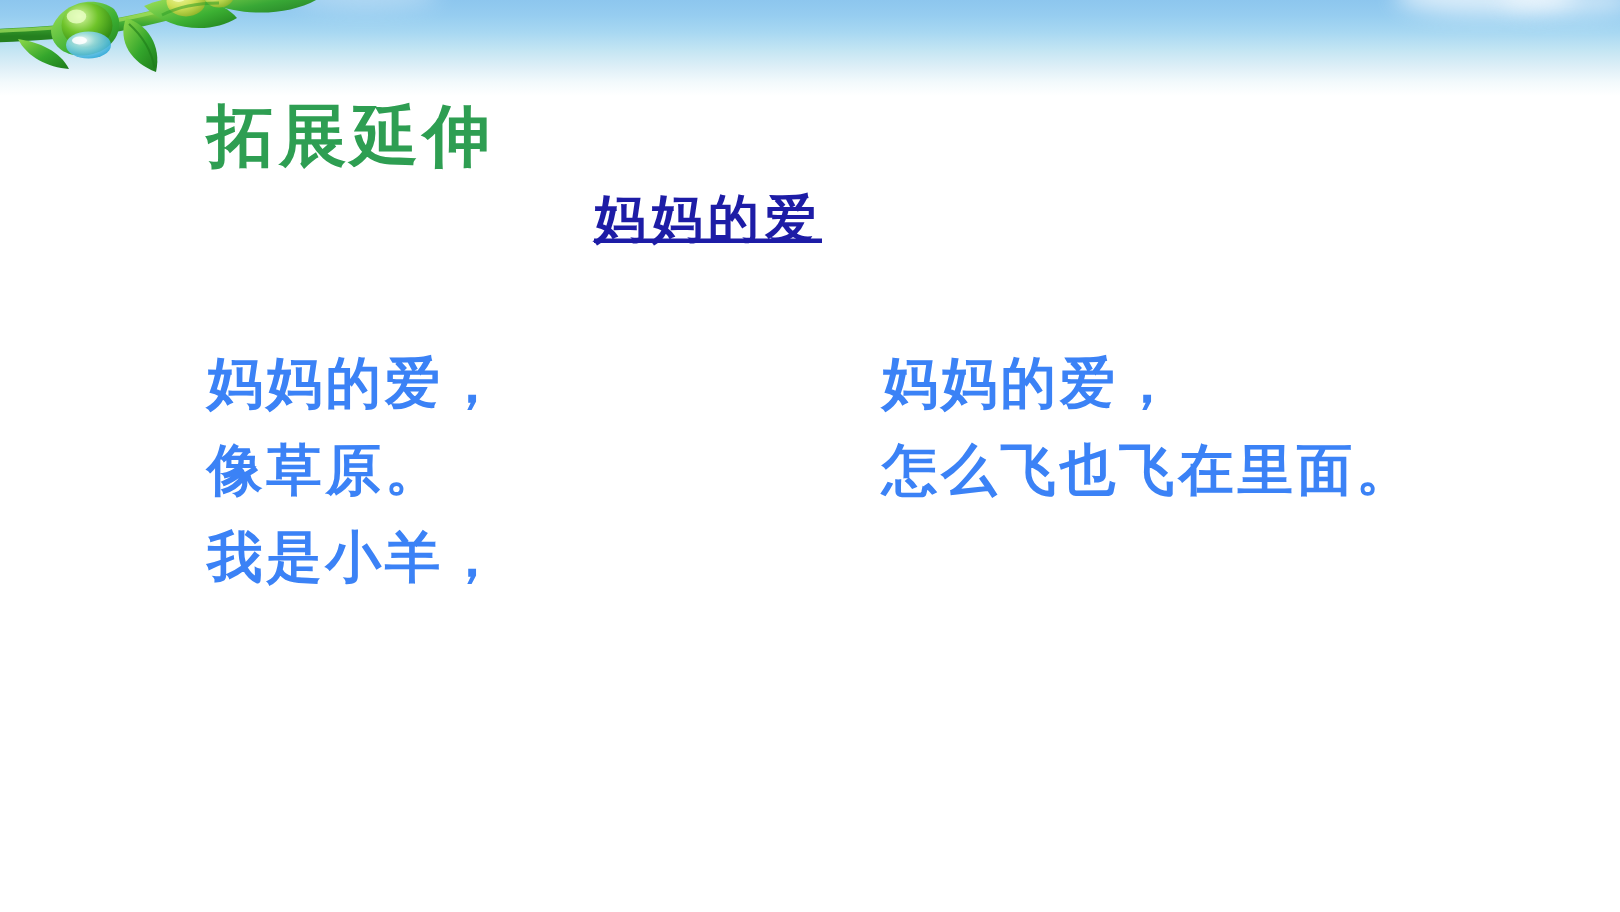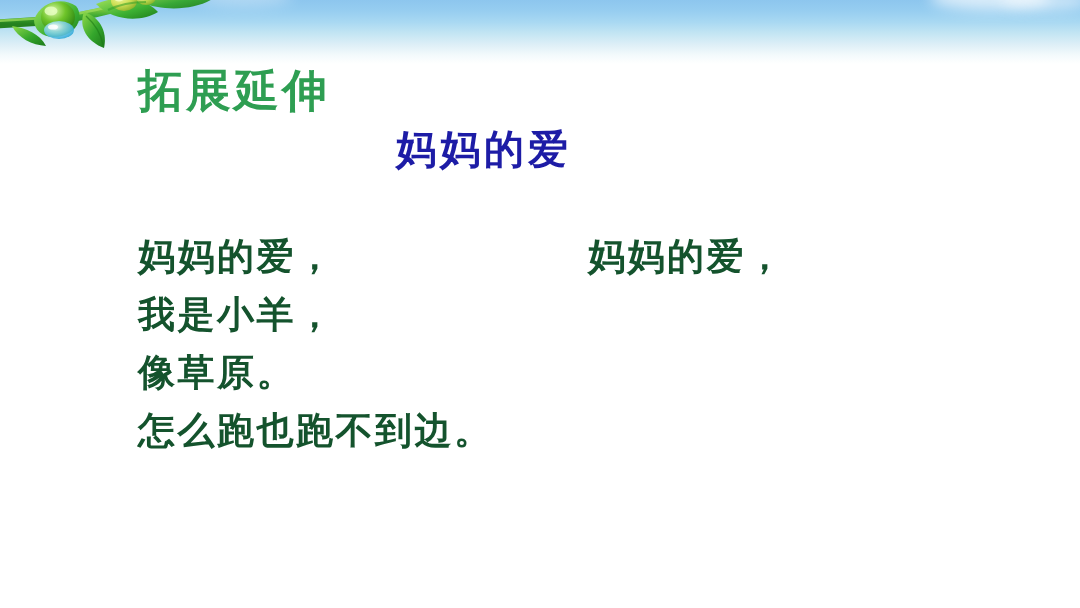--- a/index.html
+++ b/index.html
@@ -68,27 +68,28 @@
     letter-spacing: 3px;
     line-height: 1.12;
     white-space: nowrap;
     font-family: "Liberation Serif", "DejaVu Serif", serif;
   }
 
   .poem-title {
     position: absolute;
     left: 396px;
     top: 128px;
-    font-size: 40px;
+    font-size: 34px;
     font-weight: bold;
     color: #1d1ca6;
     letter-spacing: 4px;
     line-height: 1.12;
     white-space: nowrap;
     font-family: "Liberation Serif", "DejaVu Serif", serif;
+    text-decoration: underline;
   }
 
   
   .poem-body {
     position: absolute;
     left: 0;
     top: 228px;
     width: 1080px;
     height: 260px;
   }
@@ -96,21 +97,21 @@
   .poem-column {
     position: absolute;
     top: 0;
   }
   .poem-column.left  { left: 138px; }
   .poem-column.right { left: 588px; }
 
   .poem-line {
     font-size: 37px;
     font-weight: bold;
-    color: #14532d;
+    color: #3b82f6;
     letter-spacing: 2.5px;
     line-height: 58px;
     height: 58px;
     white-space: nowrap;
     font-family: "Liberation Serif", "DejaVu Serif", serif;
   }
 </style>
 </head>
 <body>
 
@@ -185,24 +186,24 @@
   </svg>
 
   <div class="section-heading">拓展延伸</div>
 
   <div class="poem-title">妈妈的爱</div>
 
   <div class="poem-body">
 
     <div class="poem-column left">
       <div class="poem-line">妈妈的爱，</div>
+      <div class="poem-line">像草原。</div>
       <div class="poem-line">我是小羊，</div>
-      <div class="poem-line">像草原。</div>
-      <div class="poem-line">怎么跑也跑不到边。</div>
     </div>
 
     <div class="poem-column right">
       <div class="poem-line">妈妈的爱，</div>
+      <div class="poem-line">怎么飞也飞在里面。</div>
     </div>
 
   </div>
 
 </div>
 
 </body></html>

